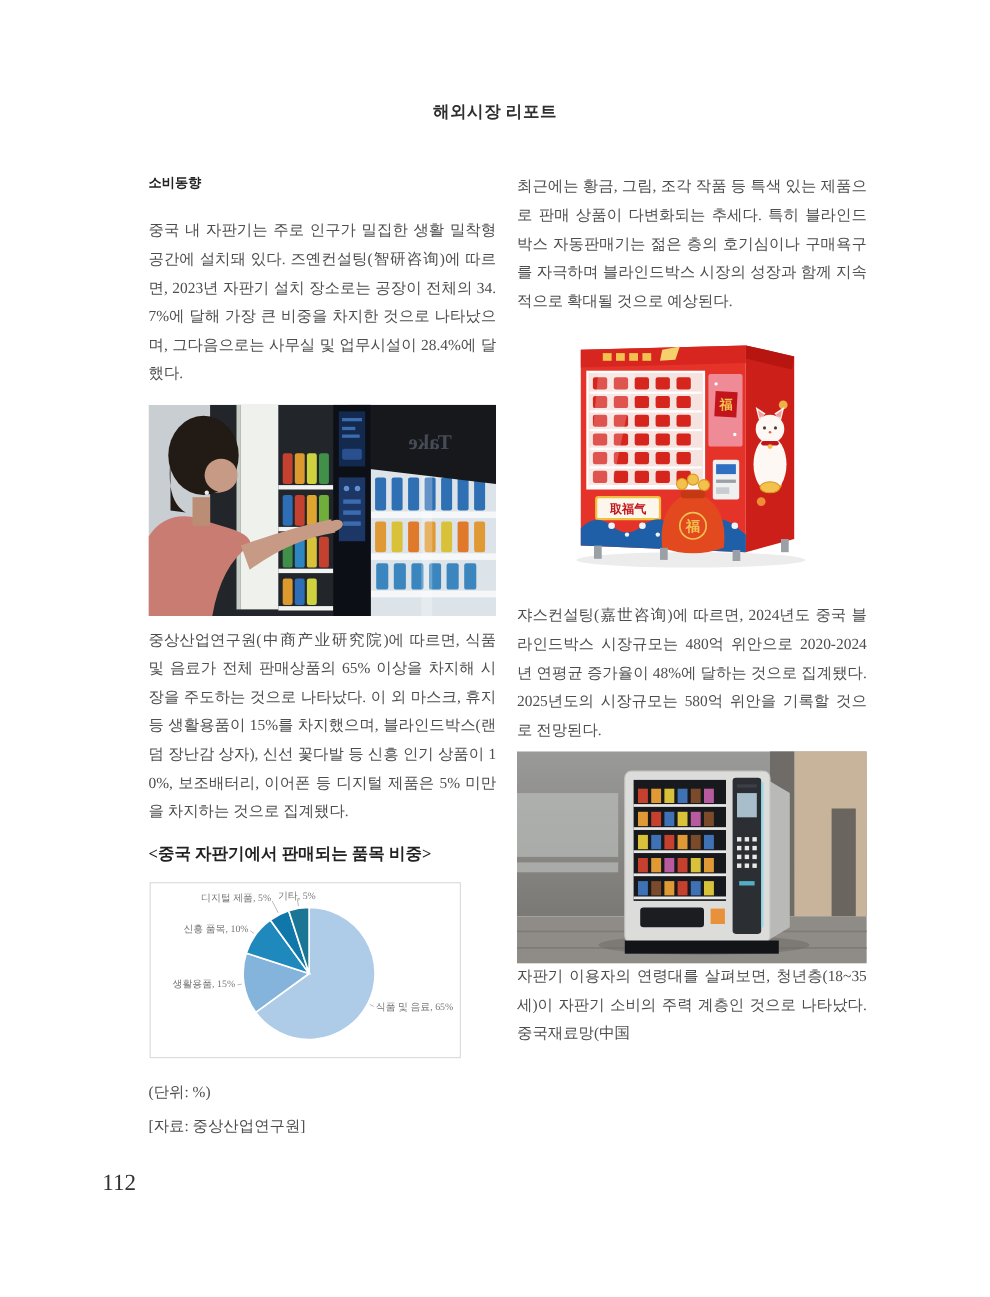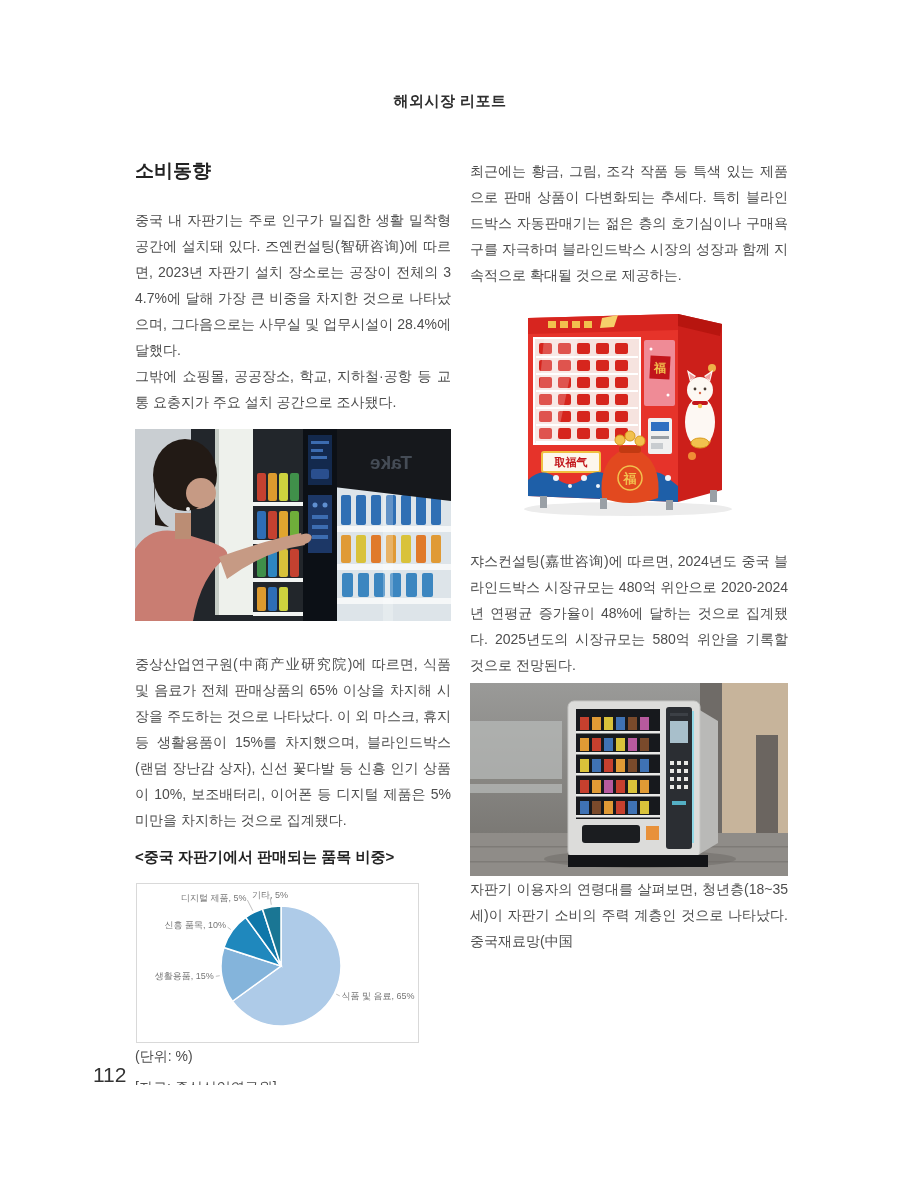--- a/index.html
+++ b/index.html
@@ -1,48 +1,47 @@
 <!DOCTYPE html>
 <html lang="ko"><head>
 <meta charset="utf-8">
 <style>
   html,body{margin:0;padding:0;background:#ffffff;}
   .page{position:relative;width:900px;height:1085px;background:#ffffff;overflow:hidden;
-        font-family:Liberation Sans, sans-serif;color:#4e4e4e;}
+        font-family:Liberation Serif, serif;color:#4e4e4e;}
   .header{position:absolute;top:92px;left:0;right:0;text-align:center;
           font-size:15px;font-weight:bold;color:#2e2e2e;letter-spacing:.5px;}
   .col-left{position:absolute;left:135px;top:158px;width:316px;}
   .col-right{position:absolute;left:470px;top:158px;width:318px;}
   .body-p{font-size:14px;line-height:26px;color:#4d4d4d;text-align:justify;margin:0;word-break:break-all;}
-  .section-title{font-size:19px;font-weight:bold;color:#222222;margin:0 0 23px 0;}
+  .section-title{font-size:12px;font-weight:bold;color:#222222;margin:0 0 23px 0;}
   .photo{display:block;}
   .photo1{margin-top:14px;}
-  .p-after-photo{margin-top:30px;}
+  .p-after-photo{margin-top:10px;}
   .chart-title{margin:15px 0 16px 0;font-size:15px;font-weight:bold;color:#222222;}
   .chart-box{margin-top:11px;margin-left:1px;width:281px;height:158px;border:1px solid #d9d9d9;background:#ffffff;}
   .caption{font-size:14px;line-height:26px;color:#4d4d4d;margin:0;}
-  .caption-unit{}
+  .caption-unit{margin-top:19px;}
   .caption-src{margin-top:5px;}
   .photo2-wrap{margin-top:12px;}
   .p-mid{margin-top:30px;}
   .photo3{margin-top:5px;}
   .p-last{}
   .page-number{position:absolute;left:93px;top:1063px;font-size:21px;color:#333333;}
 </style>
 </head>
 <body>
 
 <div class="page">
 
   <div class="header">해외시장 리포트</div>
 
   <div class="col-left">
     <h2 class="section-title">소비동향</h2>
     <p class="body-p">중국 내 자판기는 주로 인구가 밀집한 생활 밀착형 공간에 설치돼 있다. 즈옌컨설팅(智研咨询)에 따르면, 2023년 자판기 설치 장소로는 공장이 전체의 34.7%에 달해 가장 큰 비중을 차지한 것으로 나타났으며, 그다음으로는 사무실 및 업무시설이 28.4%에 달했다.</p>
-    <p class="body-p">그밖에 쇼핑몰, 공공장소, 학교, 지하철·공항 등 교통 요충지가 주요 설치 공간으로 조사됐다.</p>
 
     <svg class="photo photo1" width="316" height="192" viewBox="0 0 316 192" role="img">
       <rect width="316" height="192" fill="#c9ced2"></rect>
       <rect x="192" y="0" width="124" height="192" fill="#edeff0"></rect>
 
       <g>
         <rect x="200" y="56" width="116" height="136" fill="#dde4e9"></rect>
         <rect x="196" y="54" width="5" height="138" fill="#97a0a8"></rect>
         <g>
           <rect x="206" y="66" width="10" height="30" rx="2" fill="#2f6fb4"></rect>
@@ -157,21 +156,21 @@
           <line x1="134.30106316750567" y1="20.763322883101466" x2="133.20602191222406" y2="13.849504498935502" stroke="#b0b0b0" stroke-width="0.8"></line>
           <text x="132.8931529821436" y="11.874127817745233" text-anchor="middle" dominant-baseline="middle" font-size="9" fill="#757575">기타, 5%</text>
         </svg>
     </div>
 
     <p class="caption caption-unit">(단위: %)</p>
     <p class="caption caption-src">[자료: 중상산업연구원]</p>
   </div>
 
   <div class="col-right">
-    <p class="body-p">최근에는 황금, 그림, 조각 작품 등 특색 있는 제품으로 판매 상품이 다변화되는 추세다. 특히 블라인드박스 자동판매기는 젊은 층의 호기심이나 구매욕구를 자극하며 블라인드박스 시장의 성장과 함께 지속적으로 확대될 것으로 제공하는.</p>
+    <p class="body-p">최근에는 황금, 그림, 조각 작품 등 특색 있는 제품으로 판매 상품이 다변화되는 추세다. 특히 블라인드박스 자동판매기는 젊은 층의 호기심이나 구매욕구를 자극하며 블라인드박스 시장의 성장과 함께 지속적으로 확대될 것으로 예상된다.</p>
 
     <div class="photo2-wrap">
       <svg class="photo" width="318" height="218" viewBox="0 0 318 218" role="img">
         <ellipse cx="158" cy="209" rx="104" ry="7" fill="#ececec"></ellipse>
 
         <g>
           <polygon points="208,14 252,24 252,190 208,202" fill="#cc1f1a"></polygon>
           <polygon points="208,14 252,24 250,36 208,26" fill="#b7150f"></polygon>
           <circle cx="236" cy="140" r="5" fill="#f6a13b" opacity="0.85"></circle>
           <circle cx="222" cy="156" r="4" fill="#f6a13b" opacity="0.85"></circle>

